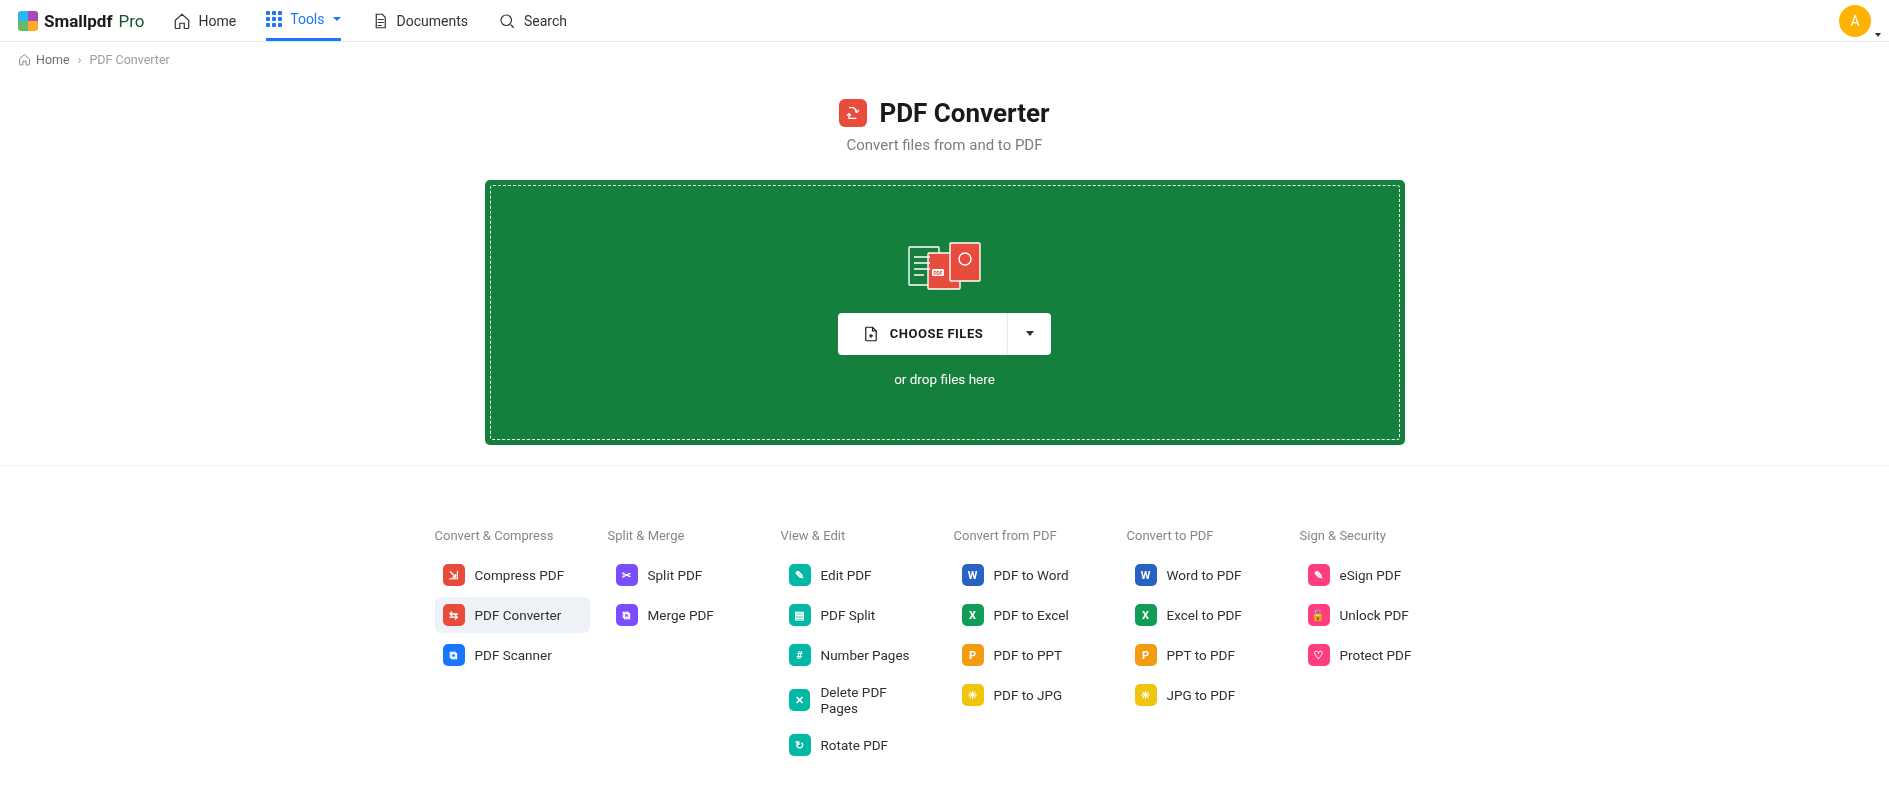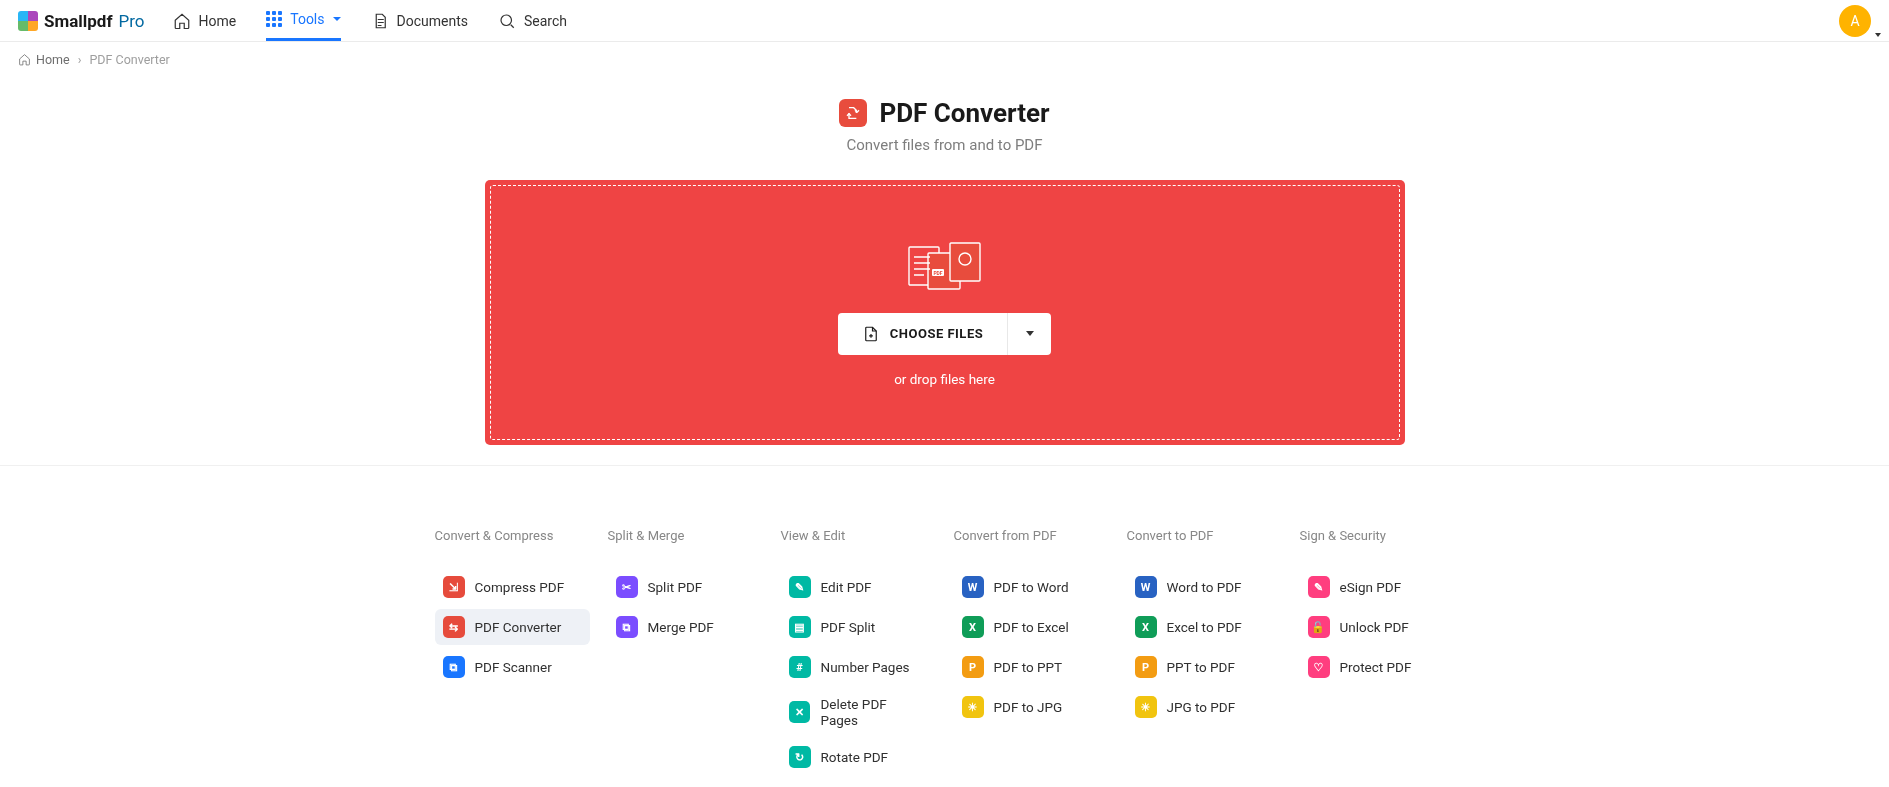--- a/index.html
+++ b/index.html
@@ -6,21 +6,21 @@
 body { background:#fff; color:#1a1a1a; width:1889px; }
 
 
 .header { display:flex; align-items:center; height:42px; padding:0 18px; border-bottom:1px solid #ebebeb; position:relative; }
 .logo { display:flex; align-items:center; gap:6px; font-weight:700; font-size:17px; margin-right:28px; }
 .logo-mark { width:20px; height:20px; display:grid; grid-template-columns:1fr 1fr; grid-template-rows:1fr 1fr; border-radius:3px; overflow:hidden;}
 .logo-mark span:nth-child(1){background:#29b6f6;}
 .logo-mark span:nth-child(2){background:#ab47bc;}
 .logo-mark span:nth-child(3){background:#66bb6a;}
 .logo-mark span:nth-child(4){background:#ffa726;}
-.logo .pro{color:#0369a1;font-weight:400;}
+.logo .pro{color:#14532d;font-weight:400;}
 .nav { display:flex; align-items:center; gap:30px; height:100%; }
 .nav-item { display:flex; align-items:center; gap:8px; font-size:14px; color:#333; cursor:pointer; height:100%; }
 .nav-item.active { color:#1976ff; border-bottom:3px solid #1976ff; }
 .nav-item svg{width:18px;height:18px;stroke:#333;stroke-width:1.6;fill:none;}
 .apps-icon{display:grid;grid-template-columns:repeat(3,4px);grid-template-rows:repeat(3,4px);gap:2px;}
 .apps-icon span{width:4px;height:4px;background:#1976ff;border-radius:1px;}
 .caret{width:0;height:0;border-left:4px solid transparent;border-right:4px solid transparent;border-top:4px solid #1976ff;}
 .avatar{margin-left:auto;width:32px;height:32px;border-radius:50%;background:#ffb300;display:flex;align-items:center;justify-content:center;color:#fff;font-size:14px;position:relative;}
 .avatar .av-caret{position:absolute;right:-10px;bottom:0;width:0;height:0;border-left:3px solid transparent;border-right:3px solid transparent;border-top:4px solid #333;}
 
@@ -30,36 +30,36 @@
 .breadcrumb svg{width:13px;height:13px;stroke:#6f6f6f;fill:none;stroke-width:1.5;}
 
 
 .hero{display:flex;flex-direction:column;align-items:center;margin-top:20px;}
 .hero-title{display:flex;align-items:center;gap:12px;}
 .hero-icon{width:28px;height:28px;background:#e84c3d;border-radius:6px;display:flex;align-items:center;justify-content:center;color:#fff;font-size:13px;}
 .hero-title h1{font-size:26px;font-weight:700;color:#1a1a1a;}
 .hero-sub{margin-top:8px;font-size:15px;color:#7e7e7e;}
 
 
-.dropzone-wrap{margin-top:26px;width:920px;height:265px;background:#ef4444;border-radius:5px;padding:5px;}
+.dropzone-wrap{margin-top:26px;width:920px;height:265px;background:#15803d;border-radius:5px;padding:5px;}
 .dropzone{width:100%;height:100%;border:1.5px dashed #fff;border-radius:3px;display:flex;flex-direction:column;align-items:center;justify-content:center;}
 .dz-illust{margin-bottom:18px;}
 .choose-row{display:flex;background:#fff;border-radius:4px;overflow:hidden;}
 .choose-btn{display:flex;align-items:center;gap:10px;padding:12px 24px;font-size:13px;font-weight:700;letter-spacing:.5px;cursor:pointer;}
 .choose-btn svg{width:18px;height:18px;stroke:#1a1a1a;stroke-width:1.6;fill:none;}
 .choose-drop{width:44px;display:flex;align-items:center;justify-content:center;border-left:1px solid #e8e8e8;cursor:pointer;}
 .choose-drop-caret{width:0;height:0;border-left:4.5px solid transparent;border-right:4.5px solid transparent;border-top:5px solid #333;}
 .dz-hint{margin-top:16px;font-size:13.5px;color:#fff;}
 
 
 .separator{height:1px;background:#f0f0f0;margin-top:20px;}
 
 
 .tools{width:1020px;margin:62px auto 60px;display:grid;grid-template-columns:repeat(6,1fr);column-gap:18px;}
-.tool-col h4{font-size:13px;color:#878787;font-weight:400;margin-bottom:26px;}
+.tool-col h4{font-size:13px;color:#878787;font-weight:400;margin-bottom:14px;}
 .tool-item{display:flex;align-items:center;gap:10px;padding:7px 8px;border-radius:6px;font-size:13.5px;color:#303030;cursor:pointer;margin-bottom:4px;}
 .tool-item.selected{background:#eef1f6;}
 .tile{width:22px;height:22px;border-radius:5px;display:flex;align-items:center;justify-content:center;color:#fff;font-size:11px;font-weight:700;}
 .t-red{background:#e64b3c;} .t-blue{background:#1976ff;} .t-purple{background:#7b4dff;}
 .t-teal{background:#00b9a4;} .t-green{background:#0f9d58;} .t-orange{background:#f39c12;}
 .t-yellow{background:#f1c40f;} .t-navy{background:#2862c2;} .t-pink{background:#ff3e7f;}
 .t-lock{background:#ff3e7f;}
 </style>
 </head>
 <body>

